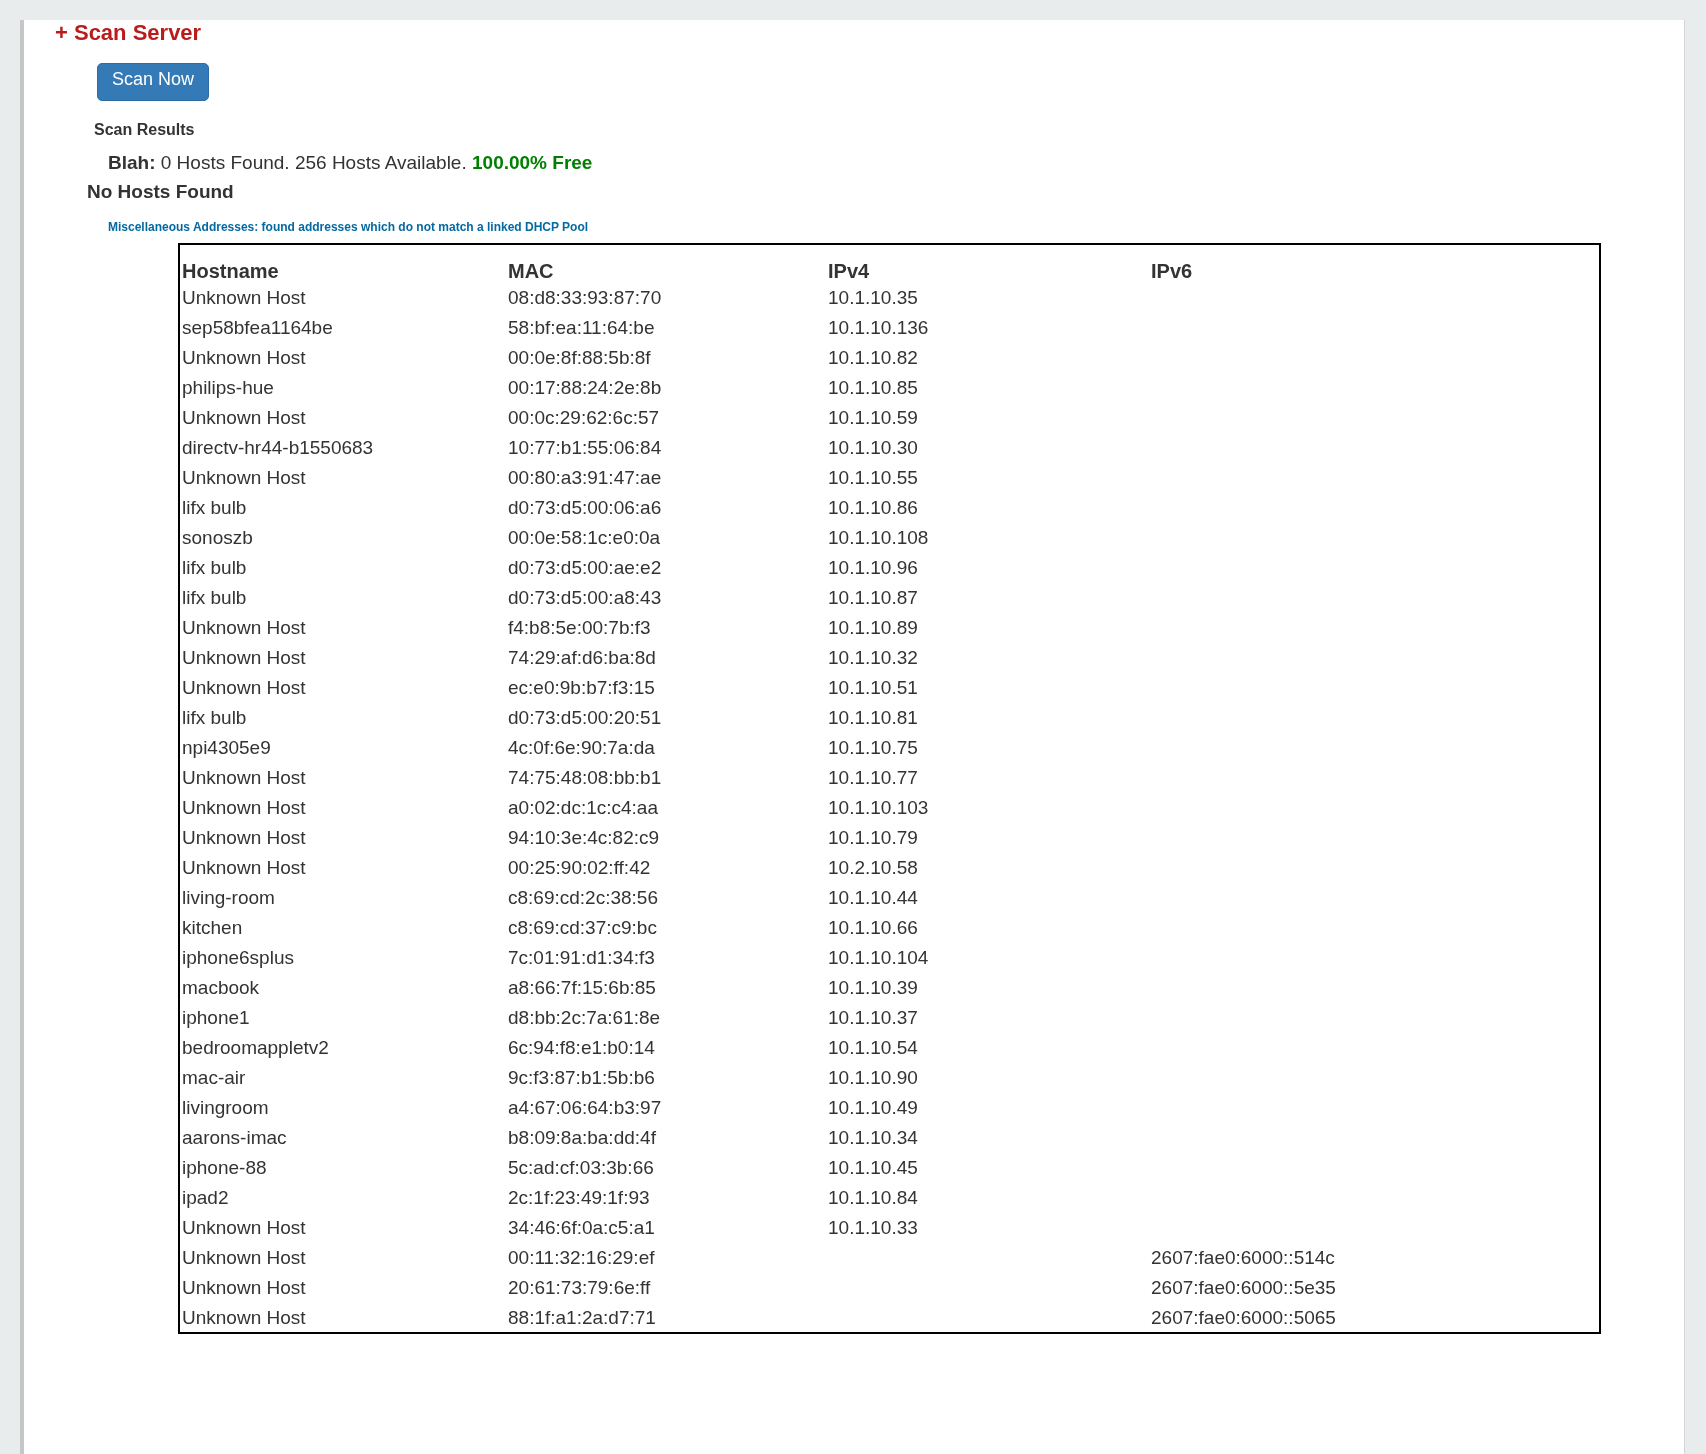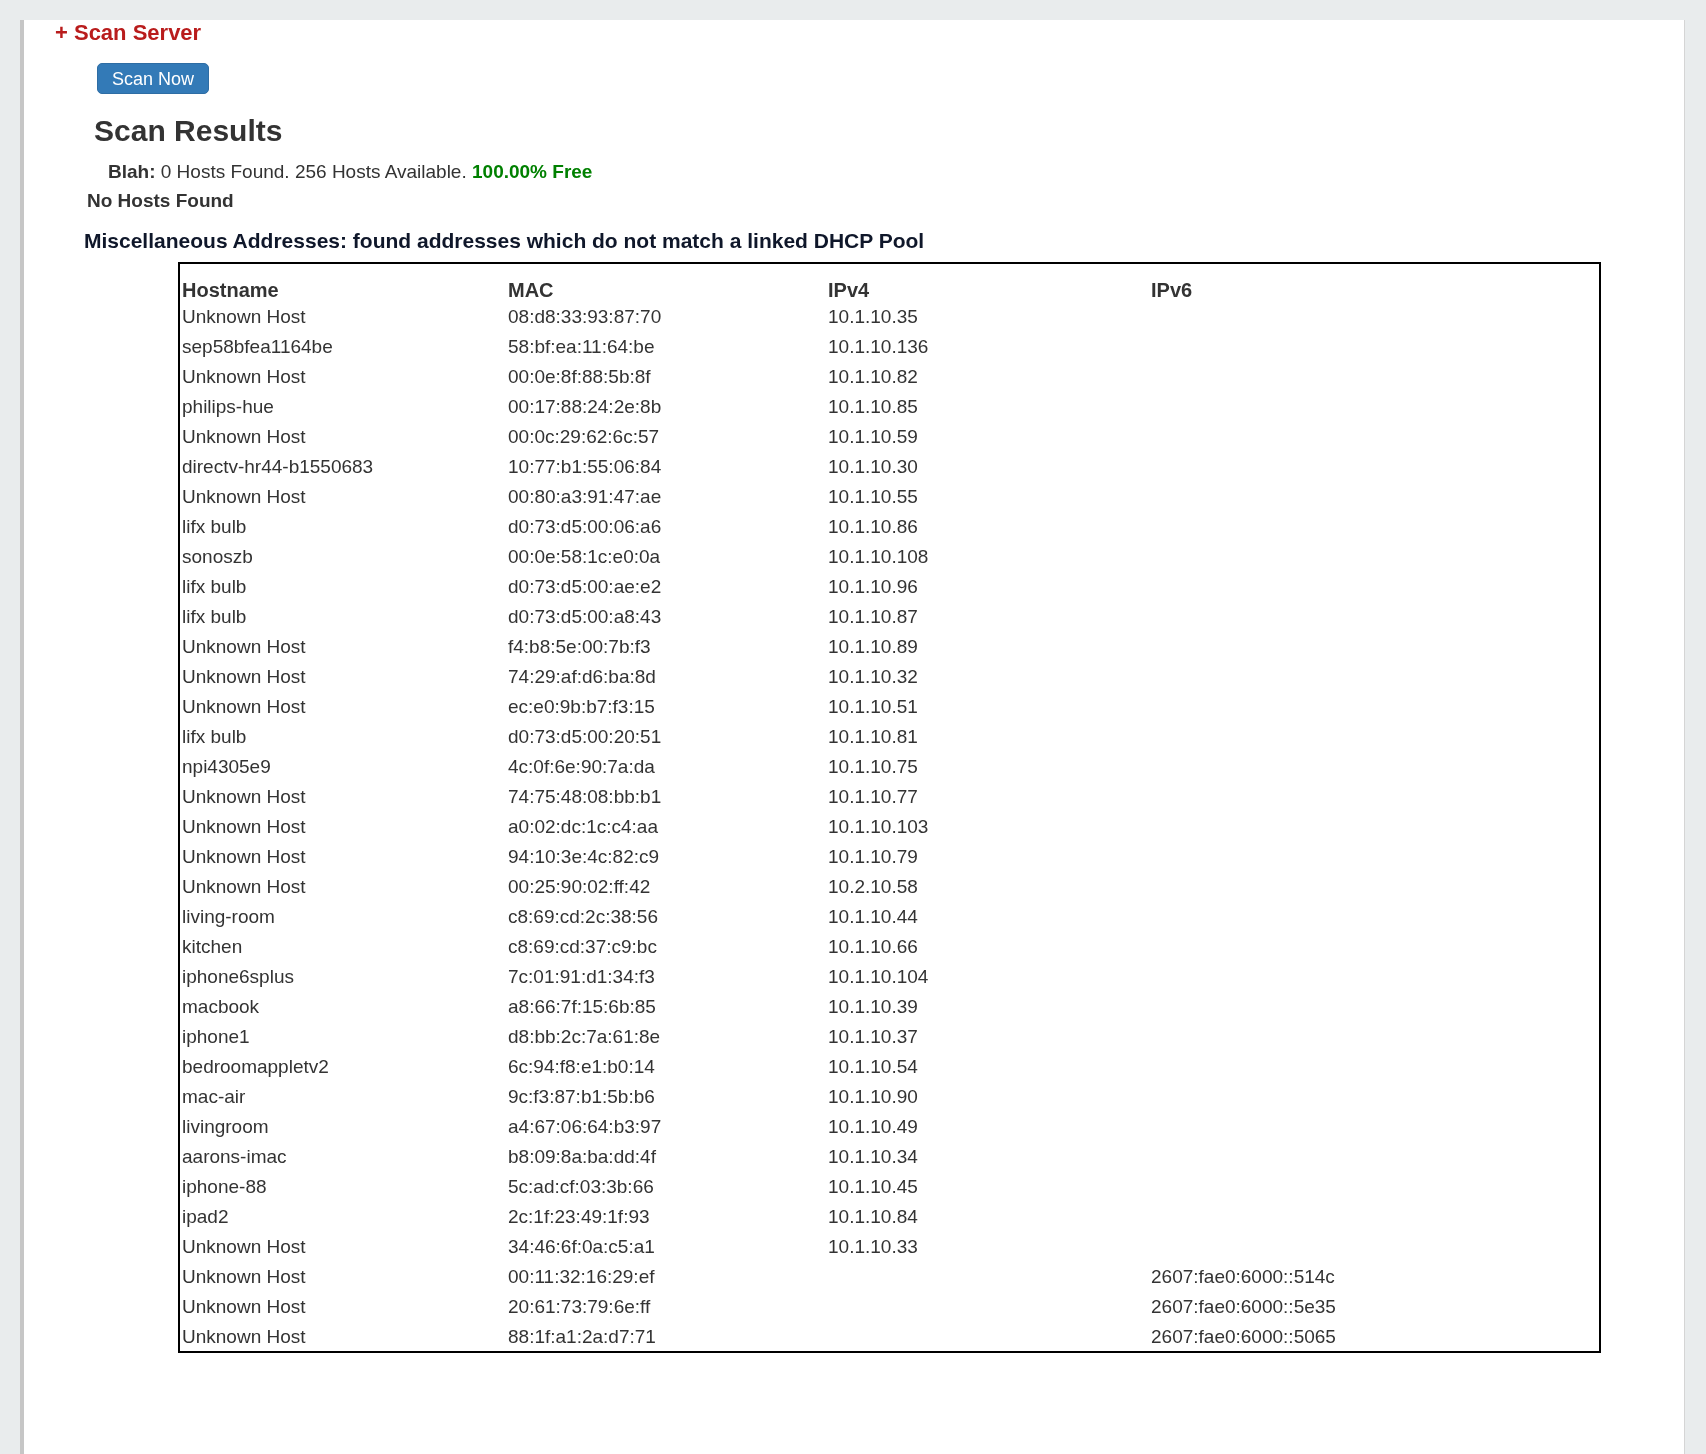--- a/index.html
+++ b/index.html
@@ -31,51 +31,51 @@
   .scan-now-btn {
     display: inline-block;
     margin-top: 17px;
     margin-left: 73px;
     background: #337ab7;
     border: 1px solid #2e6da4;
     border-radius: 5px;
     color: #fff;
     font-size: 18px;
     font-family: "Liberation Sans", "DejaVu Sans", sans-serif;
-    padding: 5px 14px 3px 14px;
+    padding: 5px 14px 10px 14px;
     cursor: pointer;
   }
   .scan-results-title {
     margin-top: 20px;
     margin-left: 70px;
-    font-size: 30px;
+    font-size: 16px;
     font-weight: bold;
     color: #333;
   }
   .summary-line {
     margin-top: 13px;
     margin-left: 84px;
     font-size: 19px;
     color: #333;
   }
   .summary-label { font-weight: bold; }
   .summary-free { font-weight: bold; color: #008000; }
   .no-hosts-line {
     margin-top: 7px;
     margin-left: 63px;
     font-size: 19px;
     font-weight: bold;
     color: #333;
   }
   .misc-heading {
     margin-top: 17px;
-    margin-left: 60px;
-    font-size: 21px;
-    font-weight: bold;
-    color: #0f172a;
+    margin-left: 84px;
+    font-size: 12px;
+    font-weight: bold;
+    color: #0369a1;
   }
   table.scan-table {
     margin-top: 9px;
     margin-left: 154px;
     width: 1423px;
     border: 2px solid #000;
     border-collapse: collapse;
     table-layout: fixed;
     font-size: 19px;
     color: #333;

